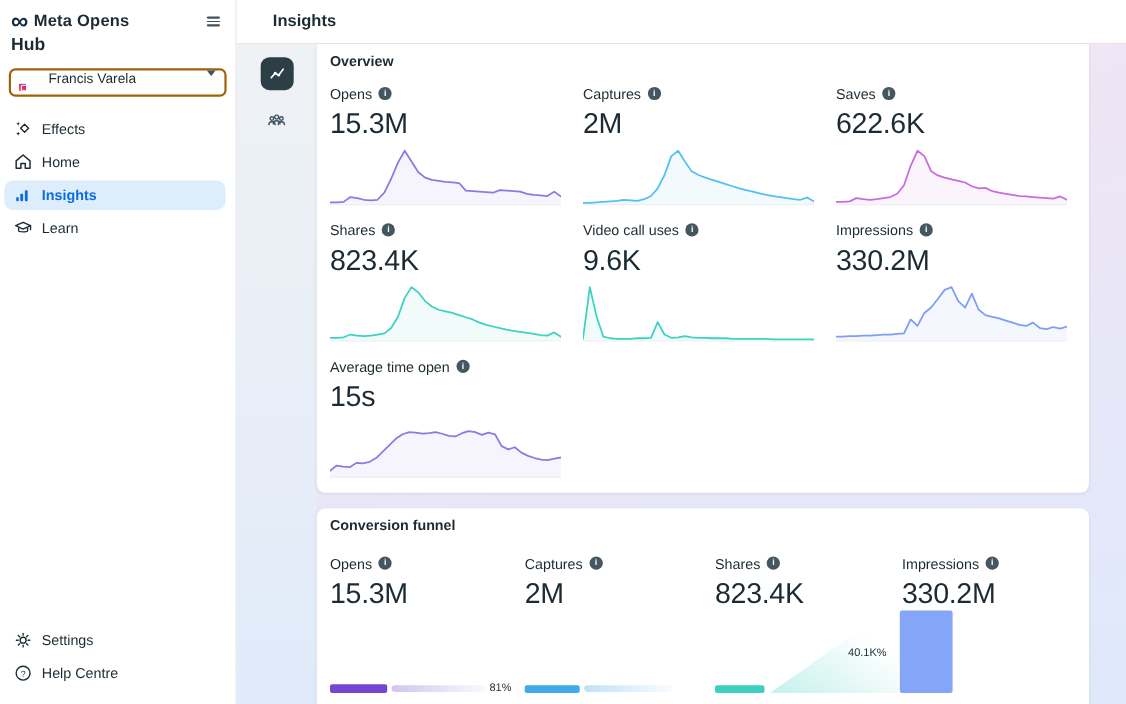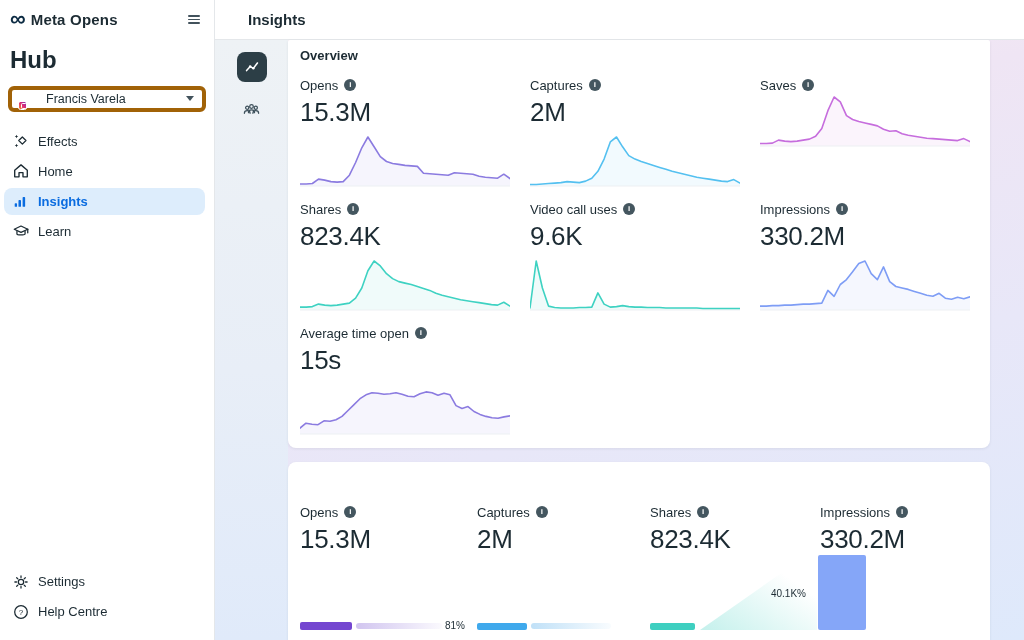--- a/index.html
+++ b/index.html
@@ -8,23 +8,23 @@
 
   
   .sidebar { position:absolute; left:0; top:0; width:215px; height:640px; background:#fff;
     border-right:1px solid #e4e7ea; display:flex; flex-direction:column; z-index:5; }
   .logo-row { display:flex; align-items:center; padding:10px 14px 0 10px; }
   .logo-mark { font-size:22px; font-weight:700; color:#0c2b43; line-height:18px; margin-right:5px; }
   .logo-text { font-size:15px; font-weight:700; letter-spacing:.2px; color:#1c2b33; }
   .logo-spacer { flex:1; }
   .hamburger { width:12px; cursor:pointer; padding:3px 0; }
   .hamburger i { display:block; height:1.5px; background:#42525c; margin:2px 0; border-radius:1px; }
-  .hub-title { font-size:24px; font-weight:700; margin:17px 0 12px 10px; }
-  .user-select { margin:0 8px; height:26px; border:4px solid #a16207; border-radius:6px;
-    display:flex; align-items:center; padding:0 8px; cursor:pointer; background:#fff; }
+  .hub-title { font-size:16px; font-weight:700; margin:3px 0 12px 10px; }
+  .user-select { margin:0 8px; height:26px; border:2px solid #a16207; border-radius:6px;
+    display:flex; align-items:flex-start; padding:0 8px; cursor:pointer; background:#fff; }
   .avatar-wrap { position:relative; width:18px; height:18px; margin-right:8px; }
   .avatar { width:18px; height:18px; border-radius:50%;
     background:radial-gradient(circle at 50% 35%, #caa078 25%, #7d5b41 65%, #352a23 100%); }
   .ig-badge { position:absolute; left:-2px; bottom:-2px; width:9px; height:9px; border-radius:2.5px;
     background:linear-gradient(45deg,#f58529,#dd2a7b 55%,#8134af); border:1px solid #fff; }
   .ig-badge:after { content:""; position:absolute; left:1.5px; top:1.5px; width:4px; height:4px;
     border:1px solid #fff; border-radius:1.5px; }
   .user-name { font-size:12.5px; color:#1c2b33; }
   .caret { margin-left:auto; width:0; height:0; border-left:4px solid transparent;
     border-right:4px solid transparent; border-top:5px solid #42525c; }
@@ -224,20 +224,21 @@
                   <polygon points="0,53 0.0,51.5 6.2,51.5 12.4,51.0 18.5,50.5 24.7,50.1 30.9,49.6 37.1,48.6 43.2,49.1 49.4,49.6 55.6,48.1 61.8,45.2 67.9,38.3 74.1,26.1 80.3,8.9 86.5,4.0 92.6,13.8 98.8,22.6 105.0,26.1 111.2,28.5 117.4,30.5 123.5,32.4 129.7,34.4 135.9,36.3 142.1,38.3 148.2,39.8 154.4,41.2 160.6,42.7 166.8,44.2 172.9,45.2 179.1,46.1 185.3,47.1 191.5,48.1 197.6,48.6 203.8,46.6 210.0,50.1 210,53" fill="#54c0f0" fill-opacity="0.08"></polygon>
                   <line x1="0" y1="53" x2="210" y2="53" stroke="#edf0f3" stroke-width="1"></line>
                   <polyline points="0.0,51.5 6.2,51.5 12.4,51.0 18.5,50.5 24.7,50.1 30.9,49.6 37.1,48.6 43.2,49.1 49.4,49.6 55.6,48.1 61.8,45.2 67.9,38.3 74.1,26.1 80.3,8.9 86.5,4.0 92.6,13.8 98.8,22.6 105.0,26.1 111.2,28.5 117.4,30.5 123.5,32.4 129.7,34.4 135.9,36.3 142.1,38.3 148.2,39.8 154.4,41.2 160.6,42.7 166.8,44.2 172.9,45.2 179.1,46.1 185.3,47.1 191.5,48.1 197.6,48.6 203.8,46.6 210.0,50.1" fill="none" stroke="#54c0f0" stroke-width="1.6" stroke-linejoin="round" stroke-linecap="round"></polyline>
                 </svg></div>
           </div>
           <div class="tile">
             <div class="mlabel-row">
                 <span class="mlabel">Saves</span>
                 <i class="info-icon">i</i>
               </div>
+            <div class="mvalue">622.6K</div>
             <div class="spark"><svg width="210" height="58" viewBox="0 0 210 58">
                   <polygon points="0,53 0.0,50.5 6.2,50.5 12.4,50.1 18.5,47.1 24.7,48.1 30.9,48.6 37.1,48.1 43.2,47.1 49.4,46.1 55.6,43.2 61.8,35.4 67.9,17.7 74.1,4.0 80.3,8.9 86.5,22.6 92.6,26.5 98.8,28.5 105.0,30.0 111.2,31.4 117.4,32.9 123.5,36.3 129.7,38.3 135.9,37.8 142.1,40.8 148.2,42.2 154.4,43.2 160.6,44.2 166.8,45.2 172.9,45.6 179.1,46.1 185.3,46.6 191.5,47.1 197.6,47.6 203.8,45.6 210.0,48.6 210,53" fill="#c66ddd" fill-opacity="0.08"></polygon>
                   <line x1="0" y1="53" x2="210" y2="53" stroke="#edf0f3" stroke-width="1"></line>
                   <polyline points="0.0,50.5 6.2,50.5 12.4,50.1 18.5,47.1 24.7,48.1 30.9,48.6 37.1,48.1 43.2,47.1 49.4,46.1 55.6,43.2 61.8,35.4 67.9,17.7 74.1,4.0 80.3,8.9 86.5,22.6 92.6,26.5 98.8,28.5 105.0,30.0 111.2,31.4 117.4,32.9 123.5,36.3 129.7,38.3 135.9,37.8 142.1,40.8 148.2,42.2 154.4,43.2 160.6,44.2 166.8,45.2 172.9,45.6 179.1,46.1 185.3,46.6 191.5,47.1 197.6,47.6 203.8,45.6 210.0,48.6" fill="none" stroke="#c66ddd" stroke-width="1.6" stroke-linejoin="round" stroke-linecap="round"></polyline>
                 </svg></div>
           </div>
           <div class="tile">
             <div class="mlabel-row">
                 <span class="mlabel">Shares</span>
                 <i class="info-icon">i</i>
@@ -282,20 +283,21 @@
             <div class="spark"><svg width="210" height="58" viewBox="0 0 210 58">
                   <polygon points="0,53 0.0,47.1 6.0,42.2 12.0,43.2 18.0,43.7 24.0,39.8 30.0,40.3 36.0,38.8 42.0,35.4 48.0,29.5 54.0,23.6 60.0,17.7 66.0,13.8 72.0,11.8 78.0,12.3 84.0,13.3 90.0,12.8 96.0,11.8 102.0,13.3 108.0,15.3 114.0,15.8 120.0,12.8 126.0,10.9 132.0,11.8 138.0,14.3 144.0,12.3 150.0,13.8 156.0,24.6 162.0,27.5 168.0,25.6 174.0,30.5 180.0,33.4 186.0,35.4 192.0,36.8 198.0,37.3 204.0,35.9 210.0,34.9 210,53" fill="#8b7be0" fill-opacity="0.08"></polygon>
                   <line x1="0" y1="53" x2="210" y2="53" stroke="#edf0f3" stroke-width="1"></line>
                   <polyline points="0.0,47.1 6.0,42.2 12.0,43.2 18.0,43.7 24.0,39.8 30.0,40.3 36.0,38.8 42.0,35.4 48.0,29.5 54.0,23.6 60.0,17.7 66.0,13.8 72.0,11.8 78.0,12.3 84.0,13.3 90.0,12.8 96.0,11.8 102.0,13.3 108.0,15.3 114.0,15.8 120.0,12.8 126.0,10.9 132.0,11.8 138.0,14.3 144.0,12.3 150.0,13.8 156.0,24.6 162.0,27.5 168.0,25.6 174.0,30.5 180.0,33.4 186.0,35.4 192.0,36.8 198.0,37.3 204.0,35.9 210.0,34.9" fill="none" stroke="#8b7be0" stroke-width="1.6" stroke-linejoin="round" stroke-linecap="round"></polyline>
                 </svg></div>
           </div>
         </div>
       </div>
 
       <div class="card funnel">
+        <div class="card-title">Conversion funnel</div>
 
         <div class="fstage fs-0">
           <div class="mlabel-row">
               <span class="mlabel">Opens</span>
               <i class="info-icon">i</i>
             </div>
           <div class="mvalue">15.3M</div>
         </div>
         <div class="fstage fs-1">
           <div class="mlabel-row">

